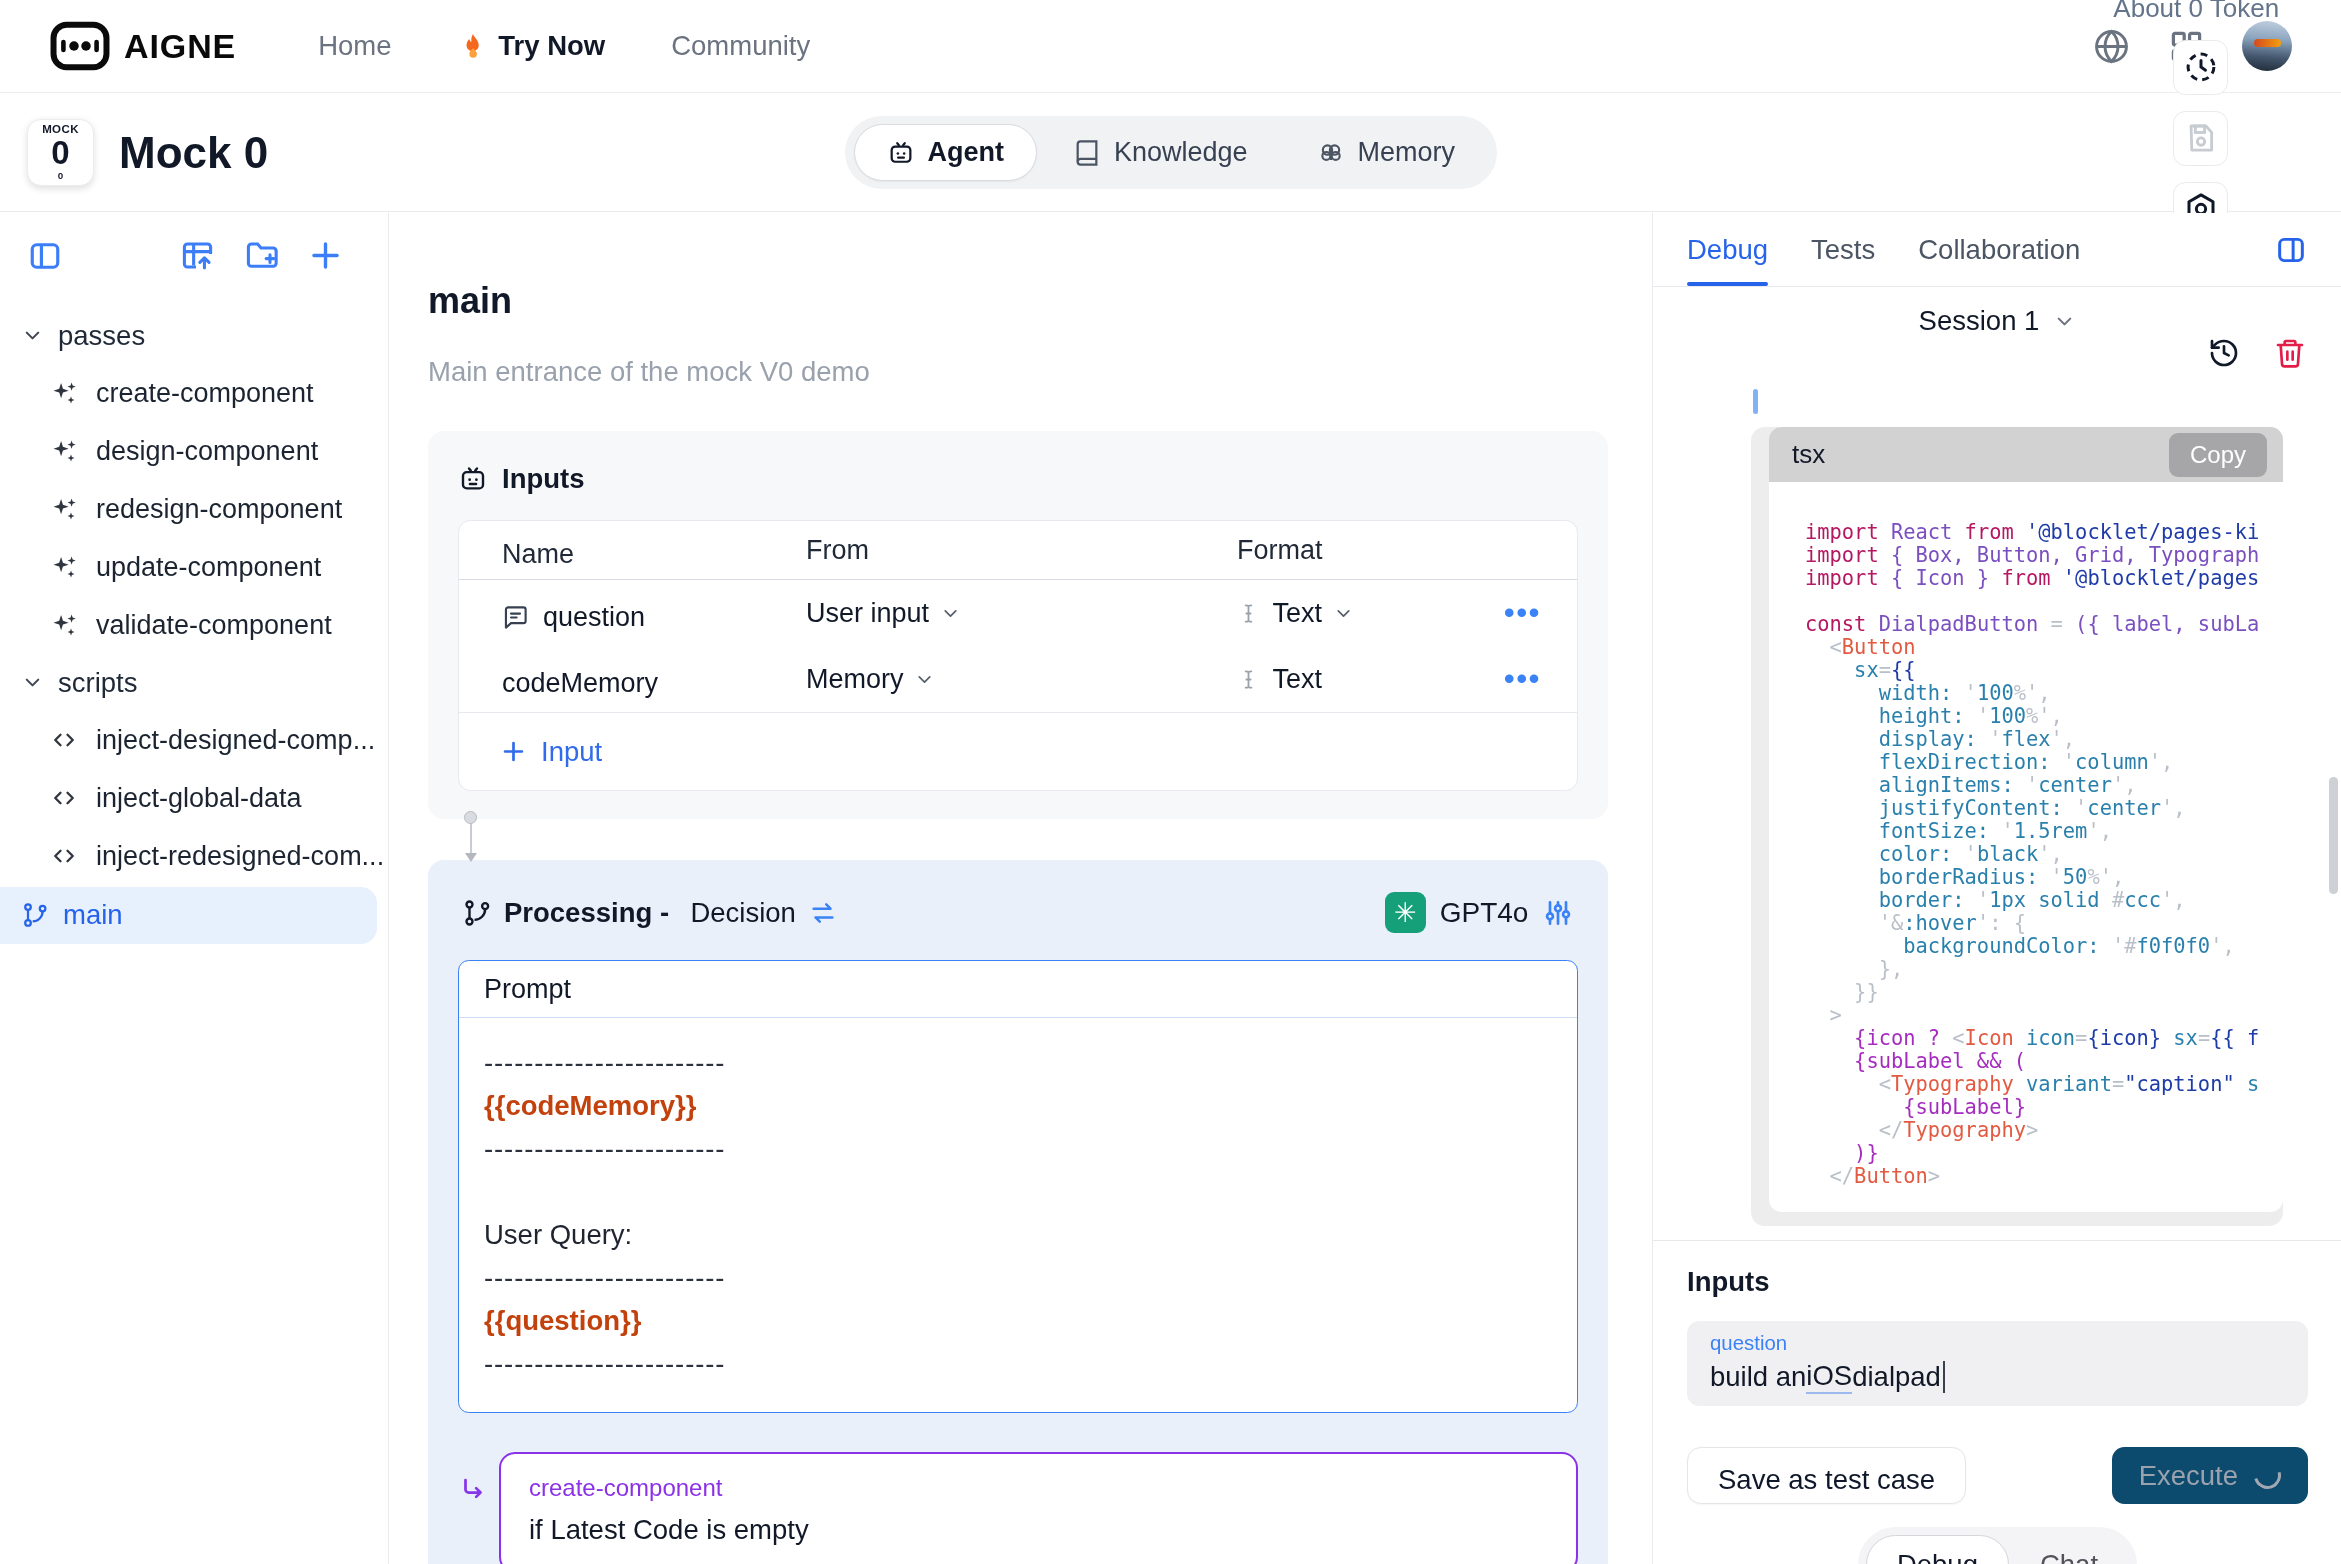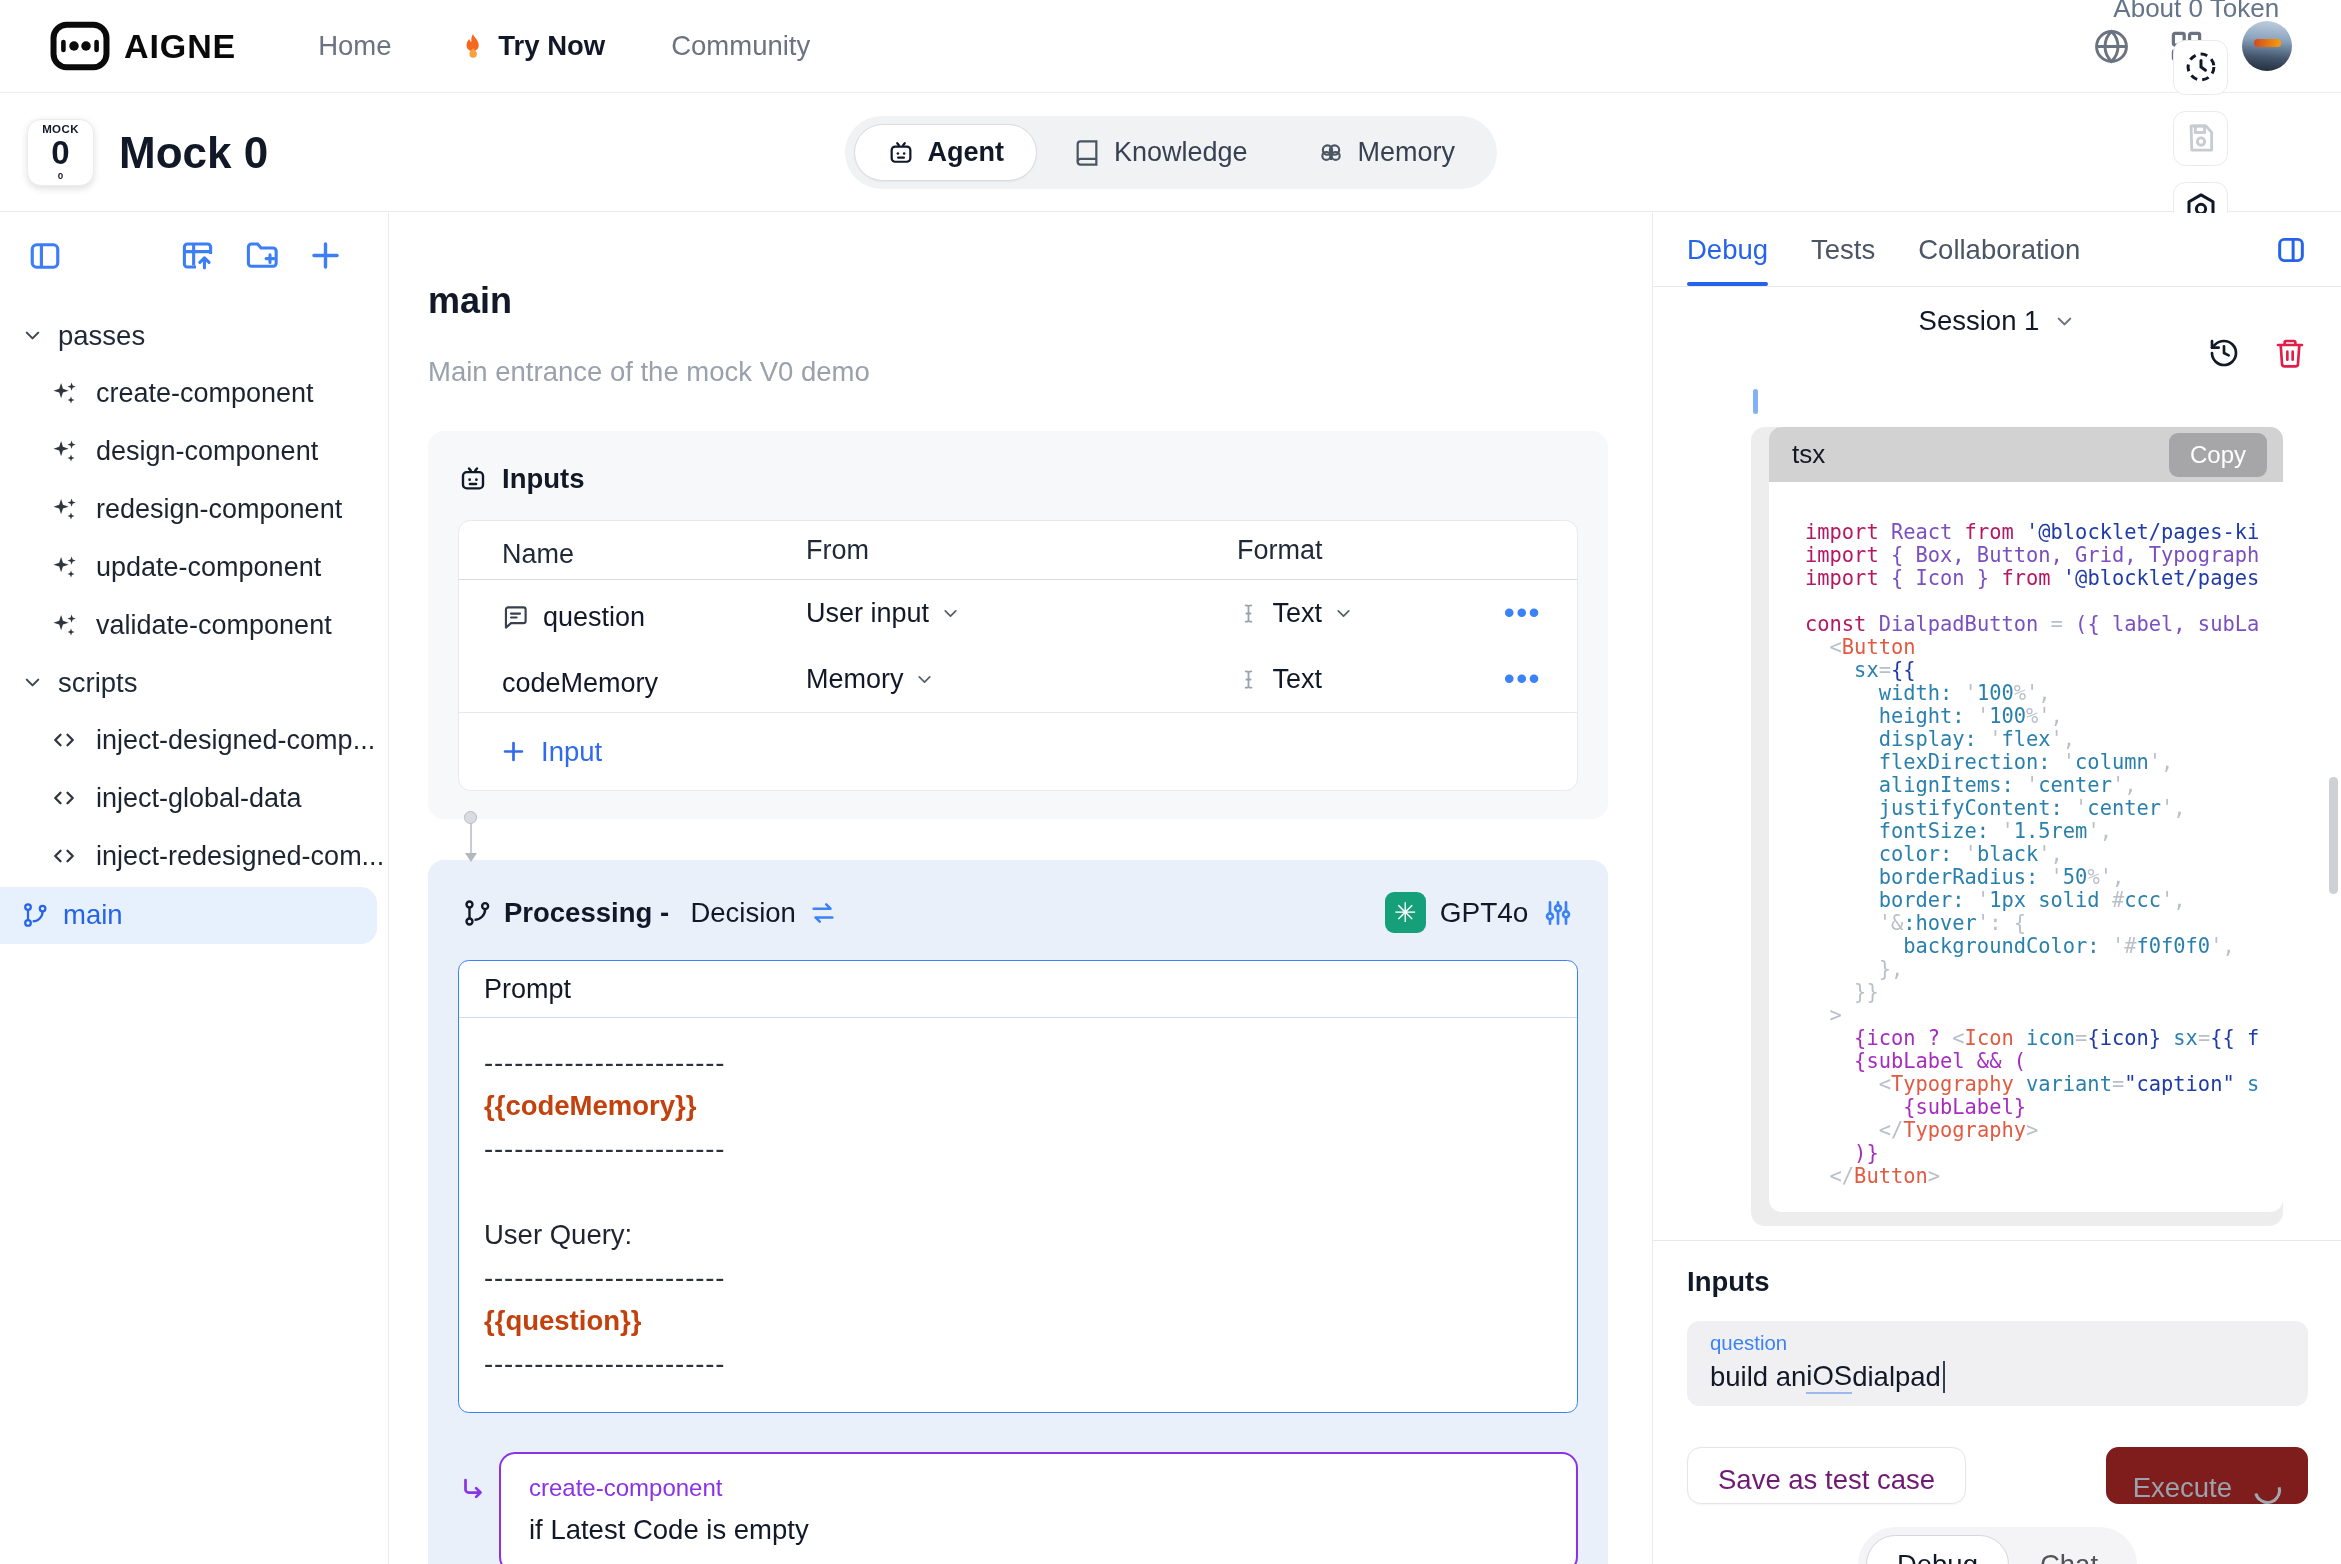--- a/index.html
+++ b/index.html
@@ -142,23 +142,23 @@
 
   .panel-inputs { border-top:0.9px solid #e7e8ea; padding:25px 34px 0; }
   .pi-title { font-size:27.5px; font-weight:600; }
   .q-field { margin-top:23px; background:#f0f0f2; border-radius:12.4px; padding:10.7px 23px 12.4px; cursor:text; }
   .q-label { font-size:20.4px; color:#3b82f6; }
   .q-value { font-size:27.5px; color:#111827; margin-top:5.3px; display:flex; align-items:center; }
   .q-value .und { border-bottom:2.7px solid #9db9ee; }
   .q-caret { display:inline-block; width:2.7px; height:32px; background:#374151; margin-left:1.8px; }
   .pbtn-row { margin-top:41px; display:flex; align-items:center; }
   .save-btn { background:#fff; border:1.3px solid #e4e6ea; border-radius:14px; height:57px; padding:16px 30px;
-              font-size:27.5px; font-weight:500; color:#701a75; cursor:pointer; font-family:inherit; box-shadow:0 0.9px 1.8px rgba(0,0,0,.04); }
-  .exec-btn { margin-left:auto; background:#7f1d1d; color:#9aa2ad; border:none; border-radius:12.4px; height:57px;
-              padding:0 27px; font-size:27.5px; display:flex; align-items:flex-end; gap:22px; cursor:default; font-family:inherit; }
+              font-size:27.5px; font-weight:500; color:#0f172a; cursor:pointer; font-family:inherit; box-shadow:0 0.9px 1.8px rgba(0,0,0,.04); }
+  .exec-btn { margin-left:auto; background:#0c4a6e; color:#9aa2ad; border:none; border-radius:12.4px; height:57px;
+              padding:0 27px; font-size:27.5px; display:flex; align-items:center; gap:16px; cursor:default; font-family:inherit; }
   .spin { width:27px; height:27px; border-radius:50%; border:3.6px solid #a2a8b1; border-left-color:transparent;
           border-bottom-color:transparent; transform:rotate(120deg); }
   .modes-row { margin-top:23px; display:flex; justify-content:center; }
   .modes { background:#f4f4f6; border-radius:43px; padding:8px; display:flex; align-items:center; }
   .mode { font-size:27.5px; color:#52525b; padding:0 30px; height:59px; display:flex; align-items:center;
           border-radius:36px; border:1.3px solid transparent; cursor:pointer; background:transparent; font-family:inherit; }
   .mode.active { background:#fff; border-color:#d6d6da; font-weight:500; color:#111827; }
 </style>
 </head>
 <body>

